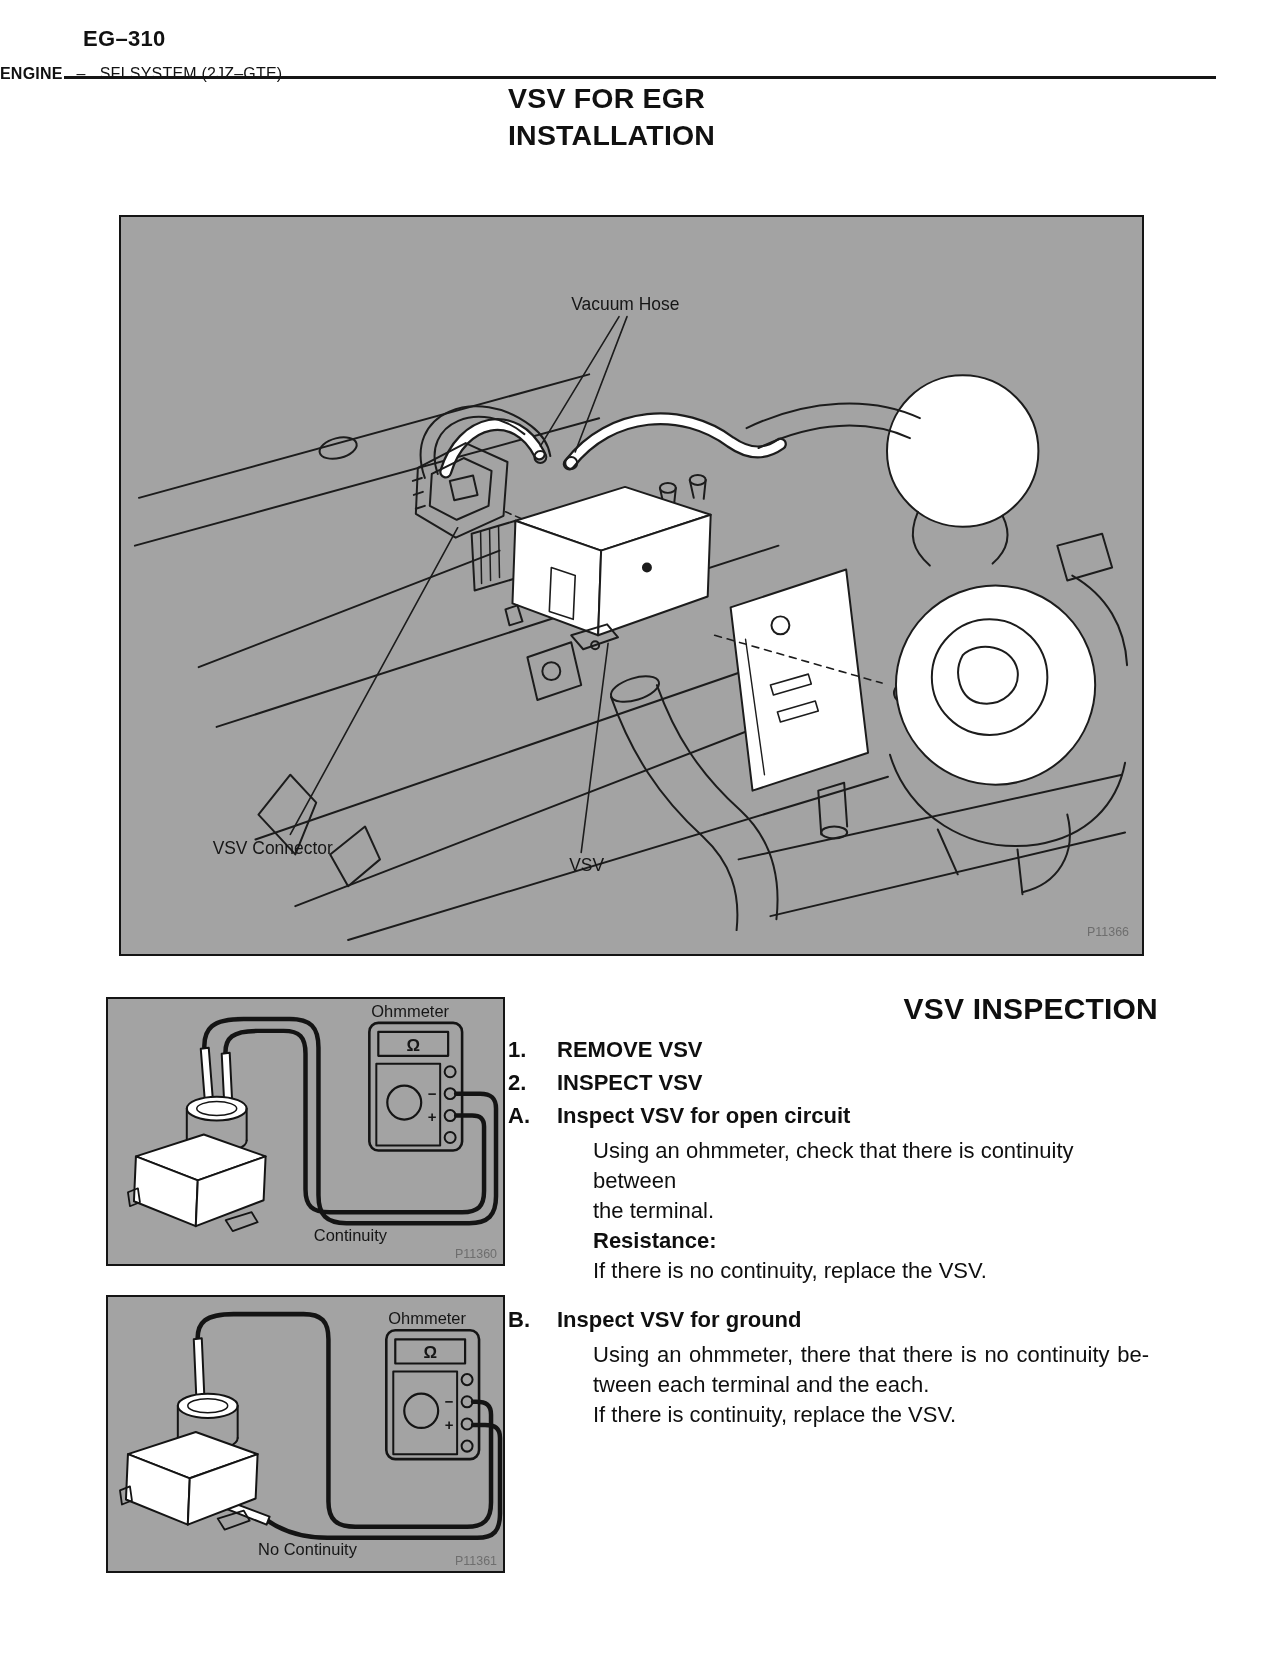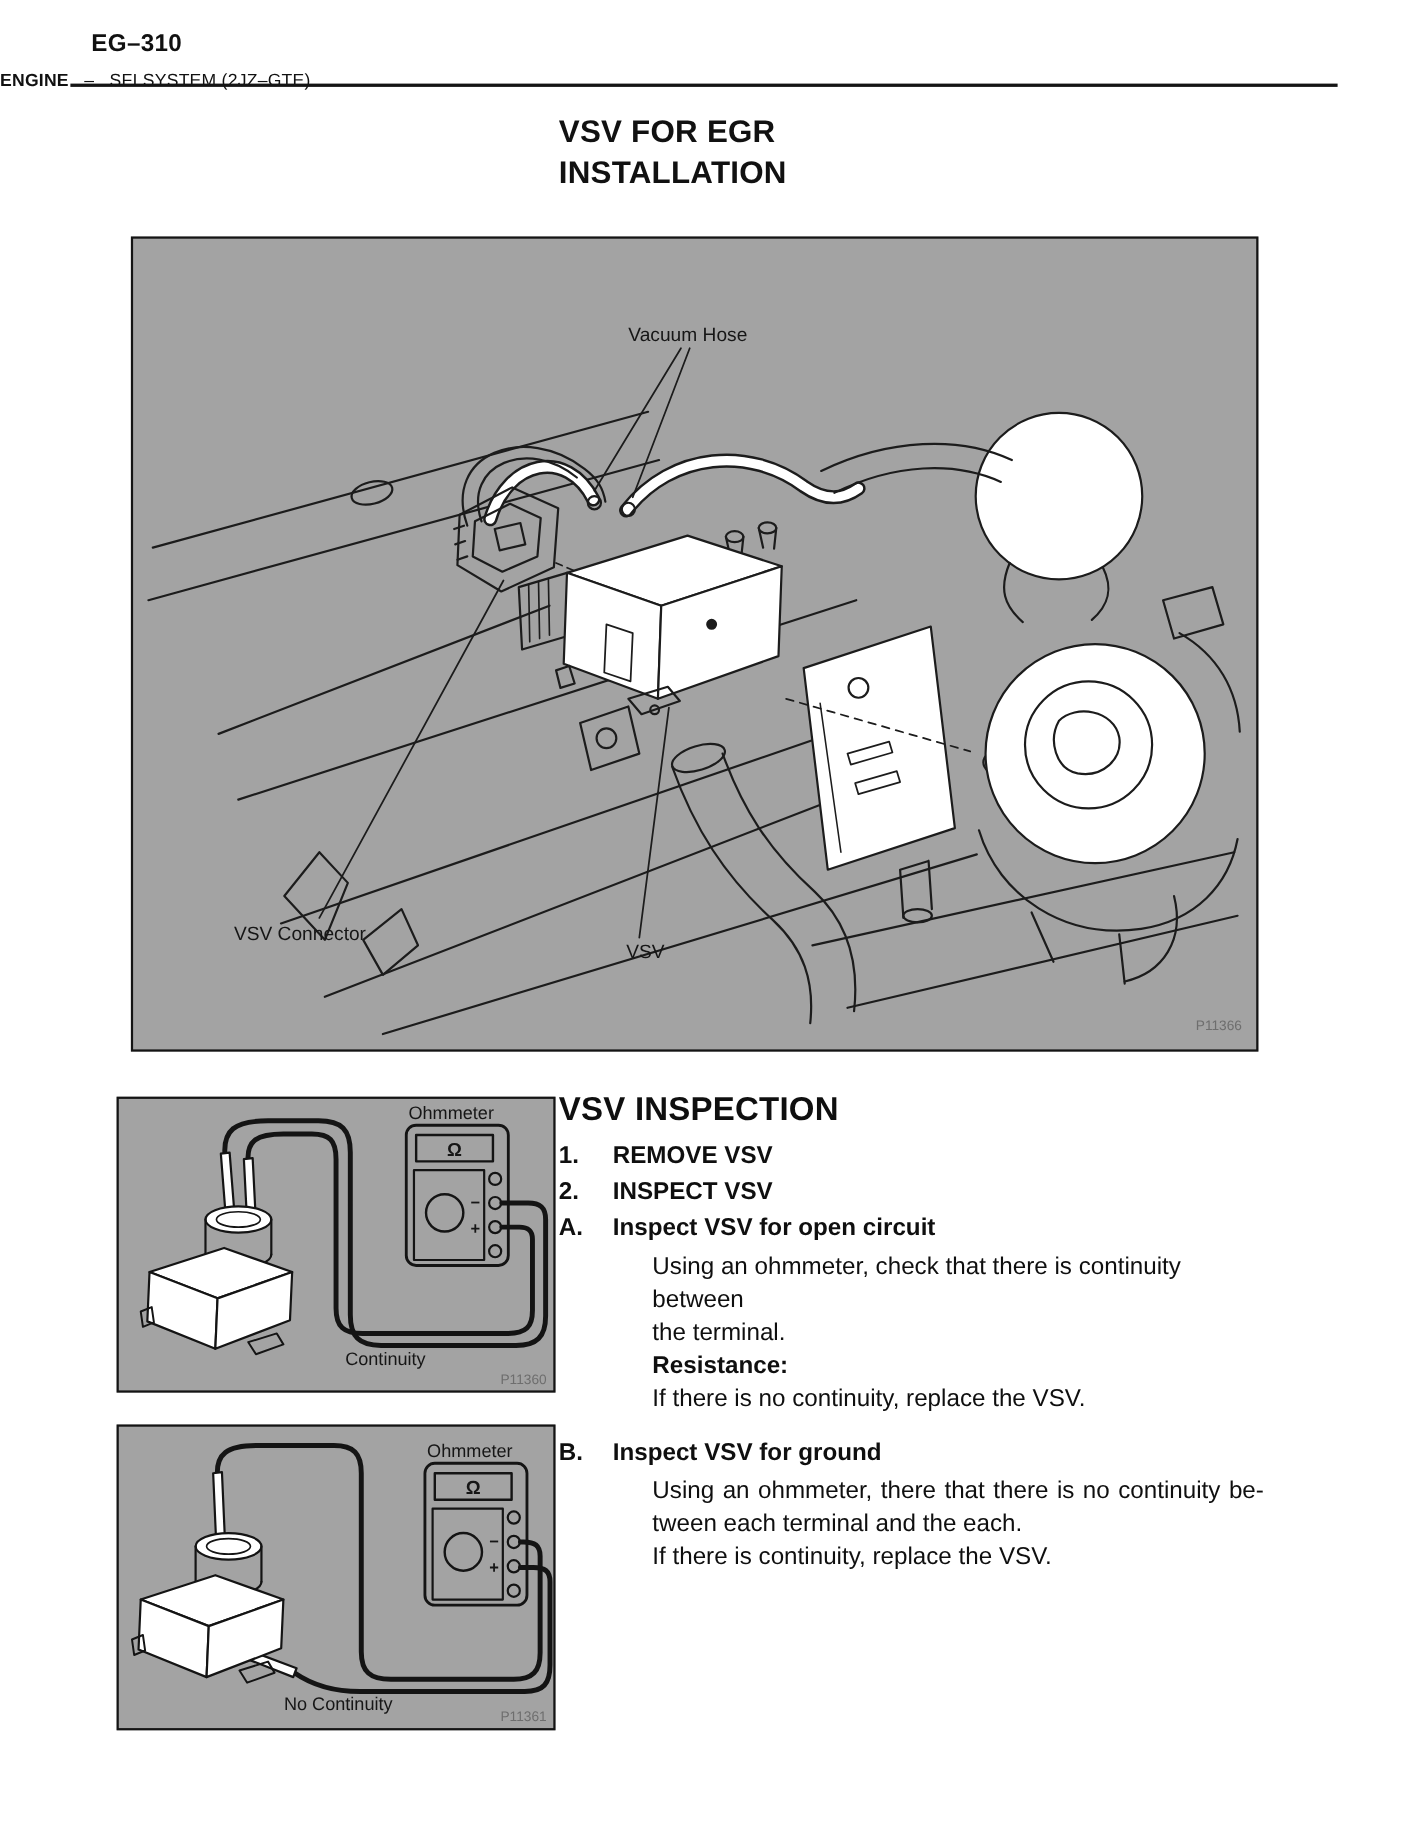--- a/index.html
+++ b/index.html
@@ -5,37 +5,37 @@
   html,body{margin:0;padding:0;background:#fff;}
   body{width:1280px;height:1656px;position:relative;font-family:"Liberation Sans",sans-serif;color:#111;}
   .page{position:absolute;inset:0;background:#fff;overflow:hidden;}
 
   .page-number{position:absolute;left:83px;top:26px;font-size:22px;font-weight:bold;letter-spacing:.3px;}
   .running-head{position:absolute;left:0;top:52px;width:100%;text-align:left;font-size:16px;letter-spacing:.2px;margin-top:13px;}
   .running-head .sec{font-weight:bold;}
   .running-head .sep{margin:0 14px;}
   .head-rule{position:absolute;left:64px;top:76px;width:1152px;height:3px;background:#151515;}
 
-  .doc-title{position:absolute;left:508px;top:102px;font-size:28.5px;font-weight:bold;line-height:37px;letter-spacing:.2px;}
+  .doc-title{position:absolute;left:508px;top:80px;font-size:28.5px;font-weight:bold;line-height:37px;letter-spacing:.2px;}
 
   .fig-frame{position:absolute;background:#a3a3a3;border:2.5px solid #141414;box-sizing:border-box;margin-left:24px;}
   .fig-main{left:95px;top:215px;width:1025px;height:741px;border-width:2px;}
   .fig-a{left:82px;top:997px;width:399px;height:269px;}
   .fig-b{left:82px;top:1295px;width:399px;height:278px;}
   .fig-frame svg{display:block;width:100%;height:100%;}
 
   svg text{font-family:"Liberation Sans",sans-serif;fill:#161616;}
   .fig-label{font-size:17.5px;}
   .fig-label-s{font-size:16.5px;}
   .fig-code{font-size:12.5px;fill:#6e6e6e;}
   .meter-sym{font-size:17px;font-weight:bold;}
   .meter-pm{font-size:15px;font-weight:bold;}
 
   .text-col{position:absolute;left:508px;top:992px;width:650px;color:#0f0f0f;}
-  .text-col h2{font-size:30px;font-weight:bold;margin:0 0 11px 0;letter-spacing:.2px;}
+  .text-col h2{font-size:30px;font-weight:bold;margin:0 0 11px 0;letter-spacing:.2px;text-align:right;}
   .step{display:flex;font-weight:bold;font-size:22px;line-height:25px;margin-bottom:8px;}
   .step .n{flex:0 0 49px;}
   .body-block{margin-left:49px;width:592px;font-size:22px;line-height:30px;}
   .line{min-height:30px;margin-left:36px;}
   .just{text-align:justify;text-align-last:justify;}
   .bold{font-weight:bold;}
   .indent{padding-left:43px;}
   .sec-gap{height:21px;}
 </style>
 </head>

